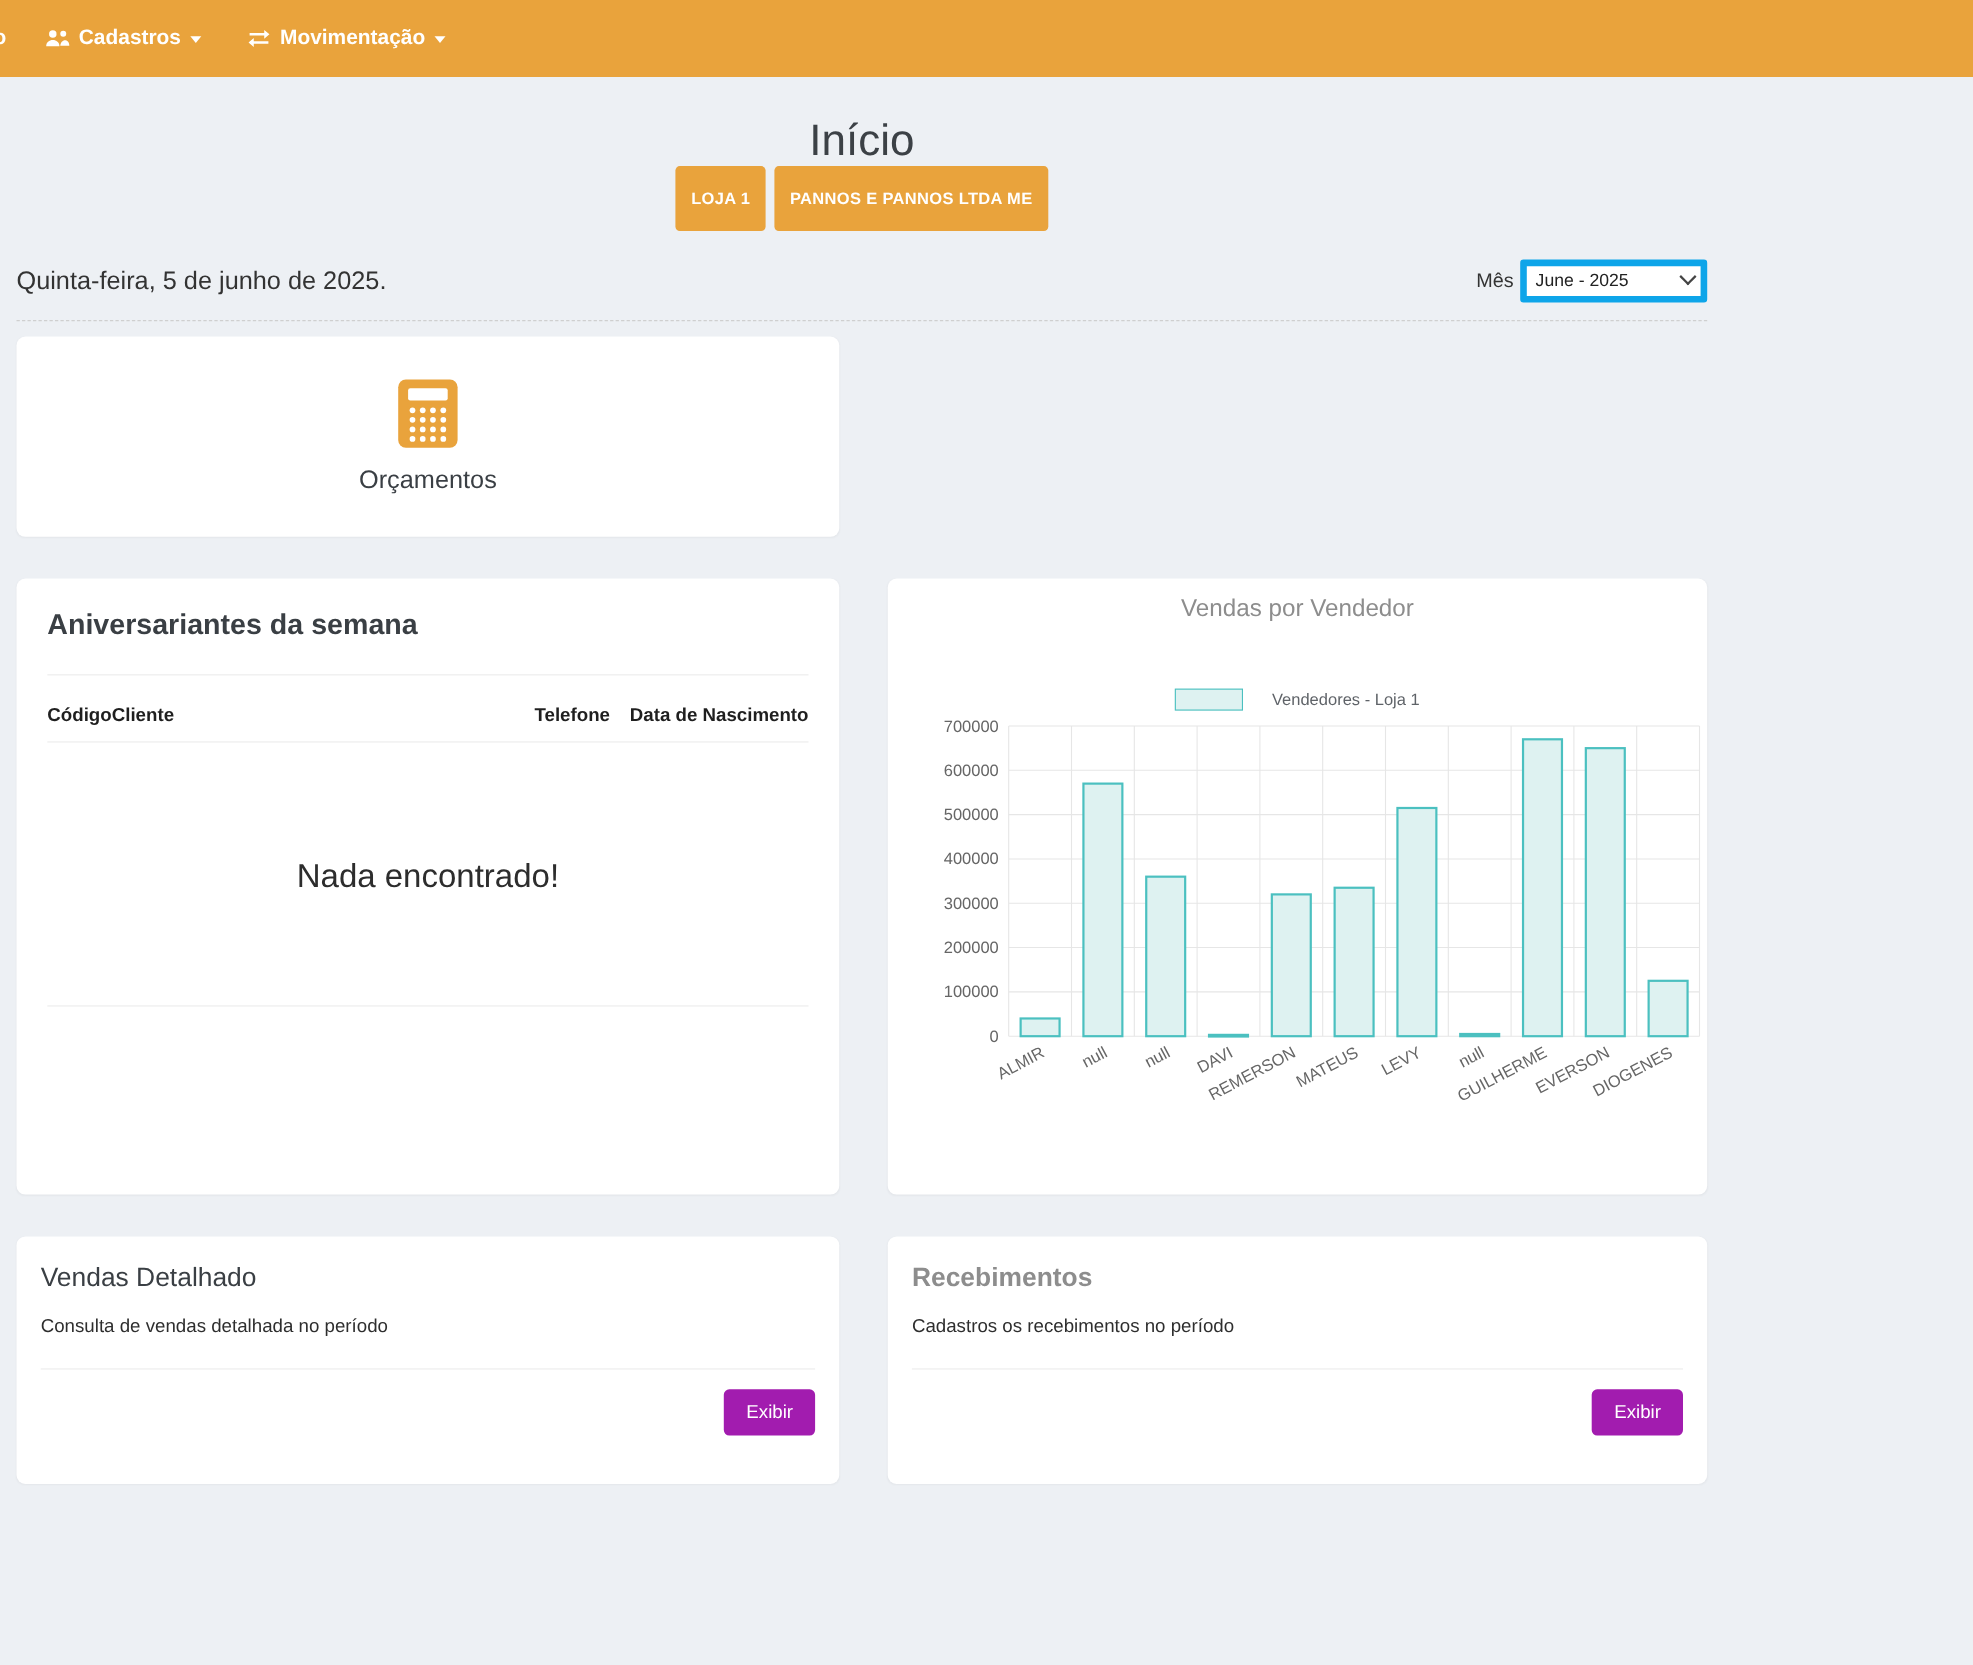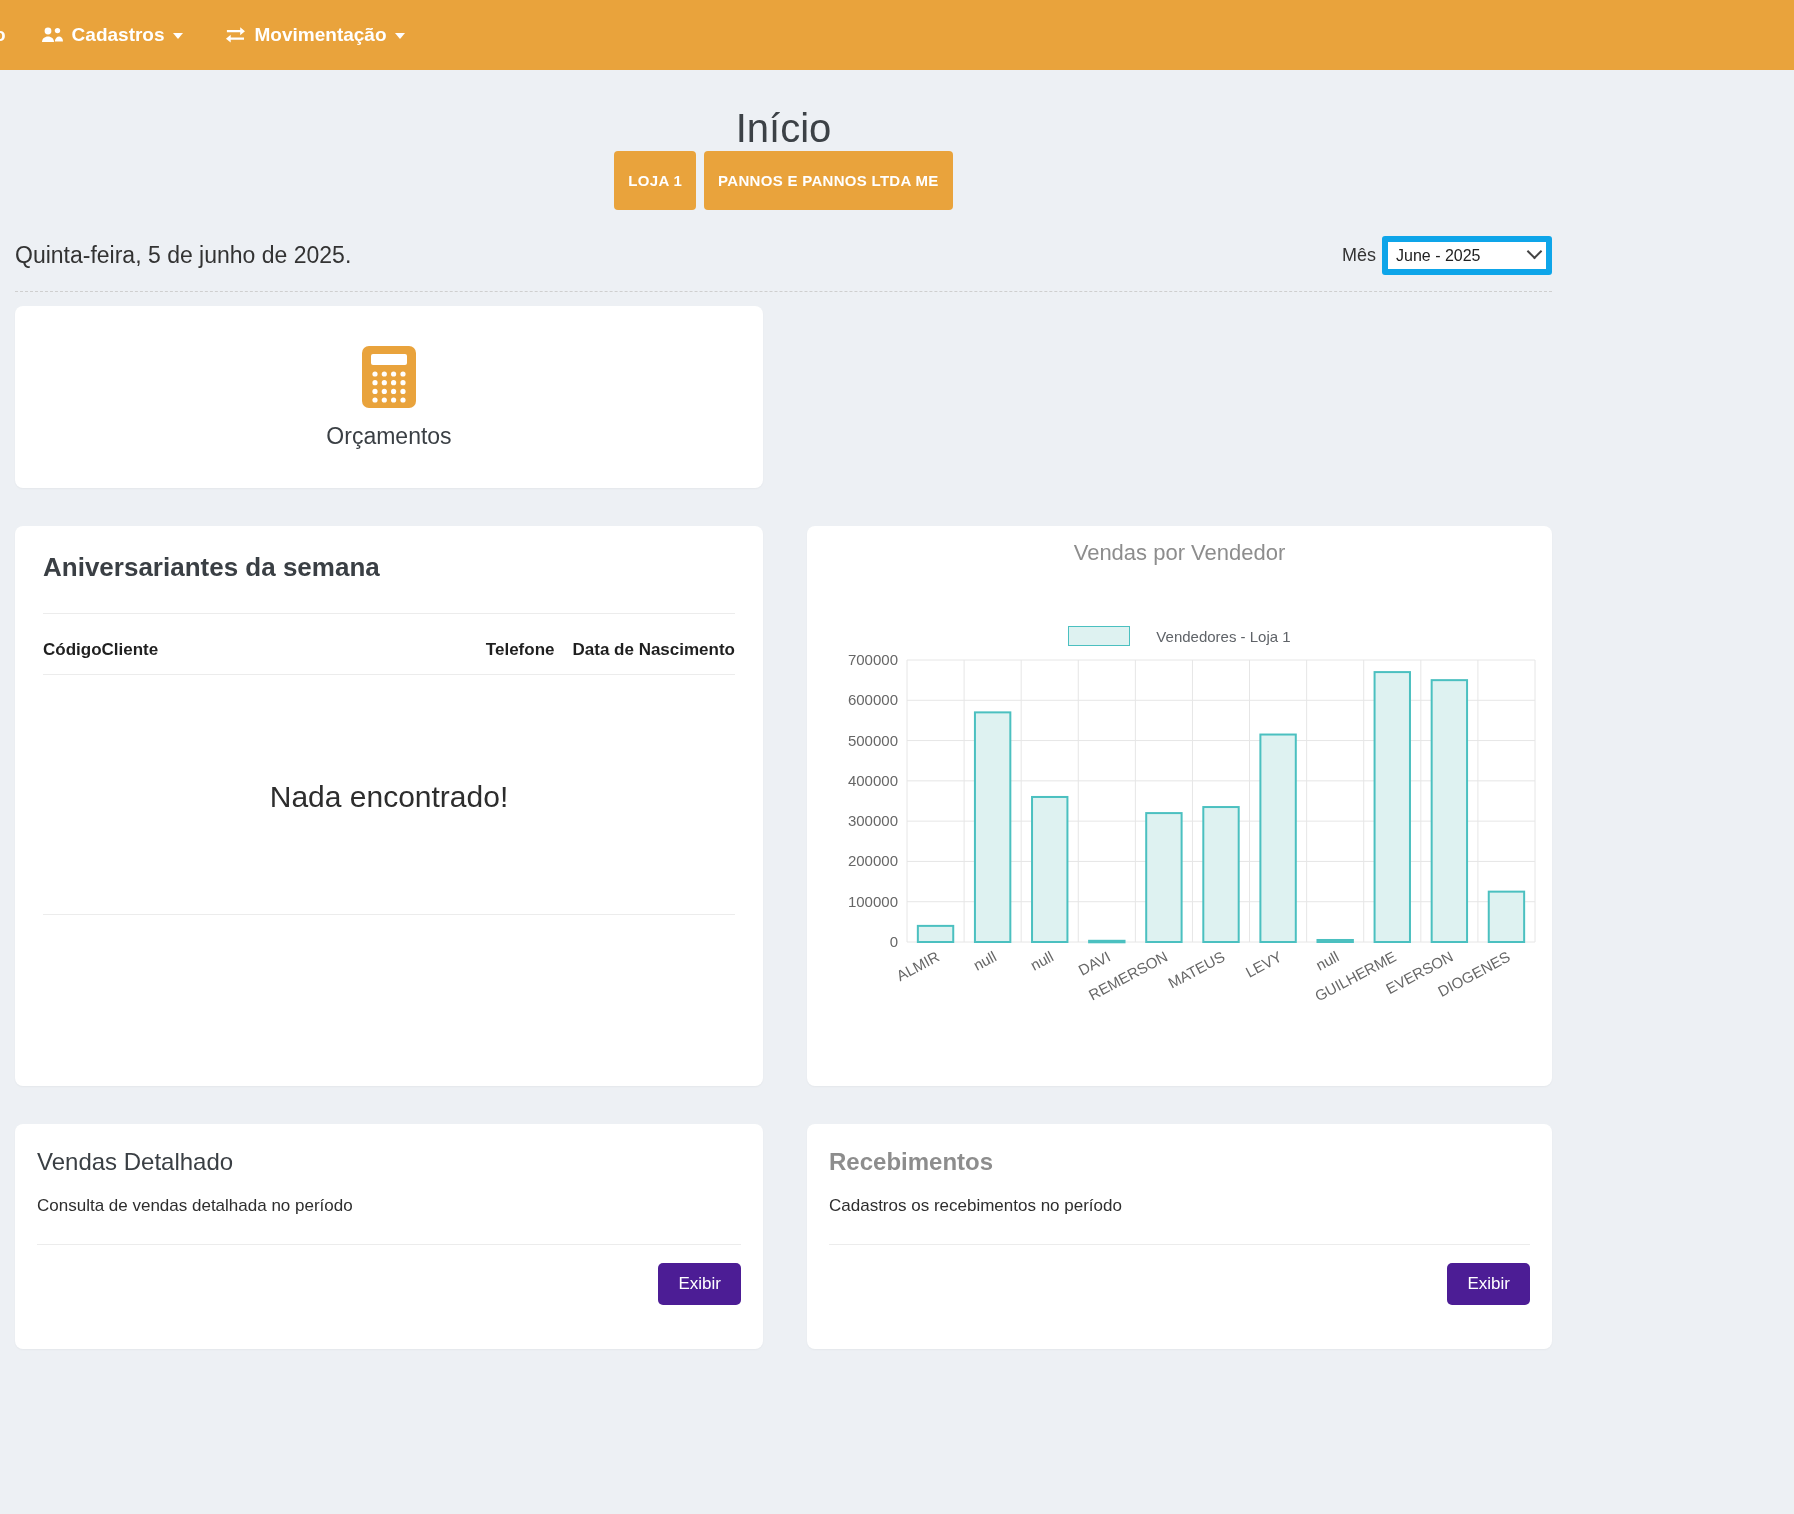--- a/index.html
+++ b/index.html
@@ -56,37 +56,37 @@
   .card-title{font-size:26px;font-weight:700;color:#3a3f44;margin:0;}
   .divider{border:none;border-top:1px solid #ececec;margin:0;}
   .bd-divider1{margin-top:30px;}
   .bd-header{display:flex;align-items:baseline;margin-top:26px;font-size:17px;font-weight:700;color:#1f1f1f;}
   .col-cliente{flex:1;}
   .col-telefone{margin-right:18px;}
   .bd-divider2{margin-top:14px;}
   .empty-message{font-size:30px;color:#2d2d2d;text-align:center;margin-top:105px;}
   .bd-divider3{margin-top:100px;}
   
-  .chart-card{width:745px;height:560px;padding:12px 10px;}
+  .chart-card{width:745px;height:560px;padding:12px 20px;}
   .chart-title{font-size:22px;font-weight:500;color:#8d8d8d;text-align:center;margin:2px 0 0 0;}
   .legend{display:flex;align-items:center;justify-content:center;gap:26px;margin-top:60px;}
   .legend-swatch{width:62px;height:20px;border:1.5px solid #4bc0c0;background:#def2f1;box-sizing:border-box;}
   .legend-label{font-size:15px;color:#5f6368;}
   .chart-svg{display:block;margin:6px auto 0 auto;}
   
   .row3{display:flex;gap:44px;margin-top:38px;}
   .action-card{width:748px;height:225px;padding:24px 22px;}
   .action-card.right{width:745px;}
   .action-title-dark{font-size:24px;font-weight:500;color:#3a3f44;margin:0;}
   .action-title-gray{font-size:24px;font-weight:700;color:#8d8d8d;margin:0;}
   .action-subtitle{font-size:17px;color:#2e2e2e;margin-top:20px;}
   .action-divider{margin-top:28px;}
   .action-footer{display:flex;justify-content:flex-end;margin-top:18px;}
   .exibir-btn{
-    background:#4c1d95;color:#fff;border:none;border-radius:5px;
+    background:#a21caf;color:#fff;border:none;border-radius:5px;
     font-family:inherit;font-size:17px;padding:11px 20px;cursor:pointer;
   }
   
   .footer-peek{
     width:1537px;height:30px;margin-top:224px;
     background:#4484c4;border-radius:8px 8px 0 0;
   }
 </style>
 </head>
 <body>

